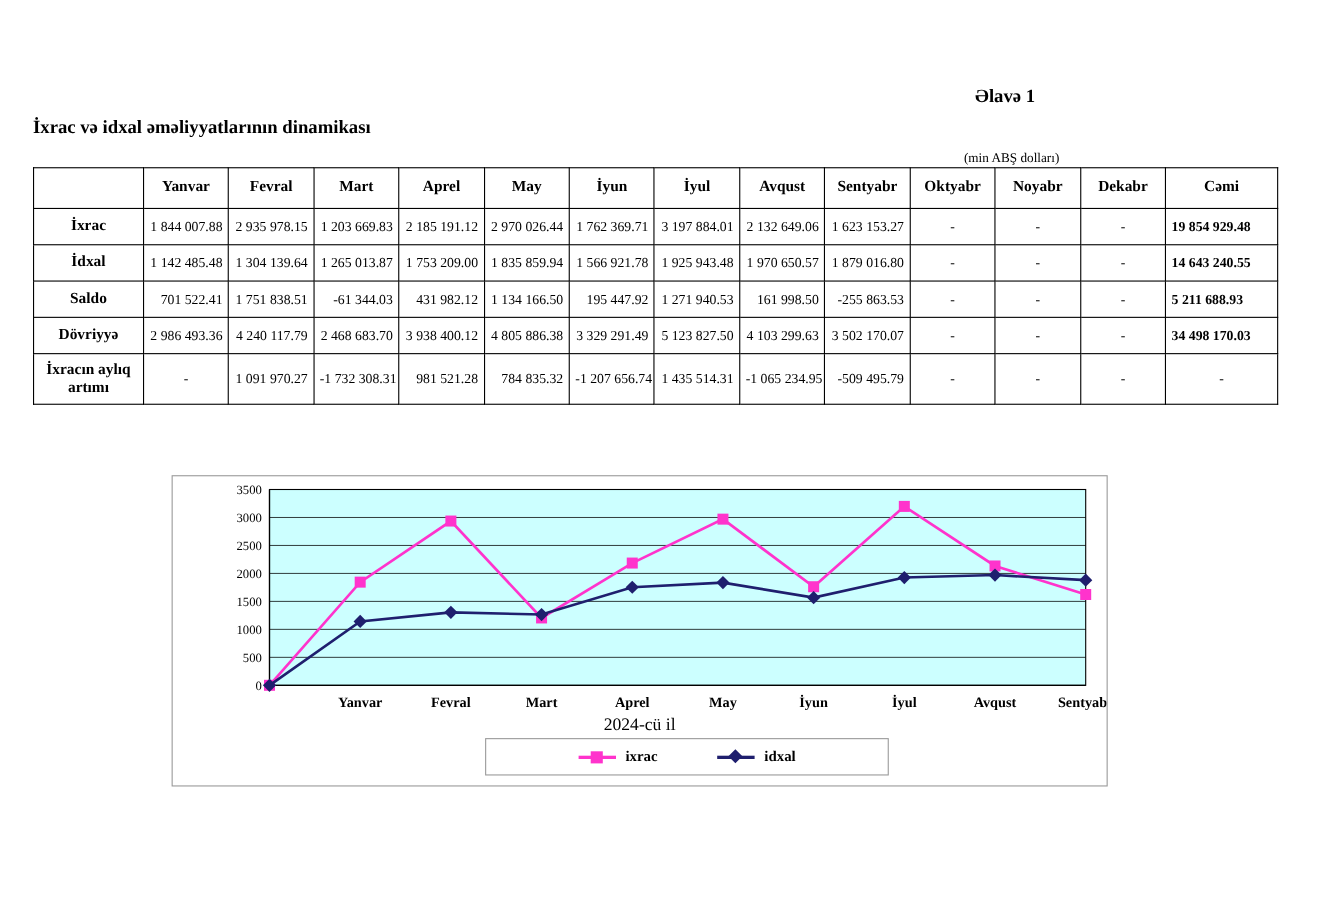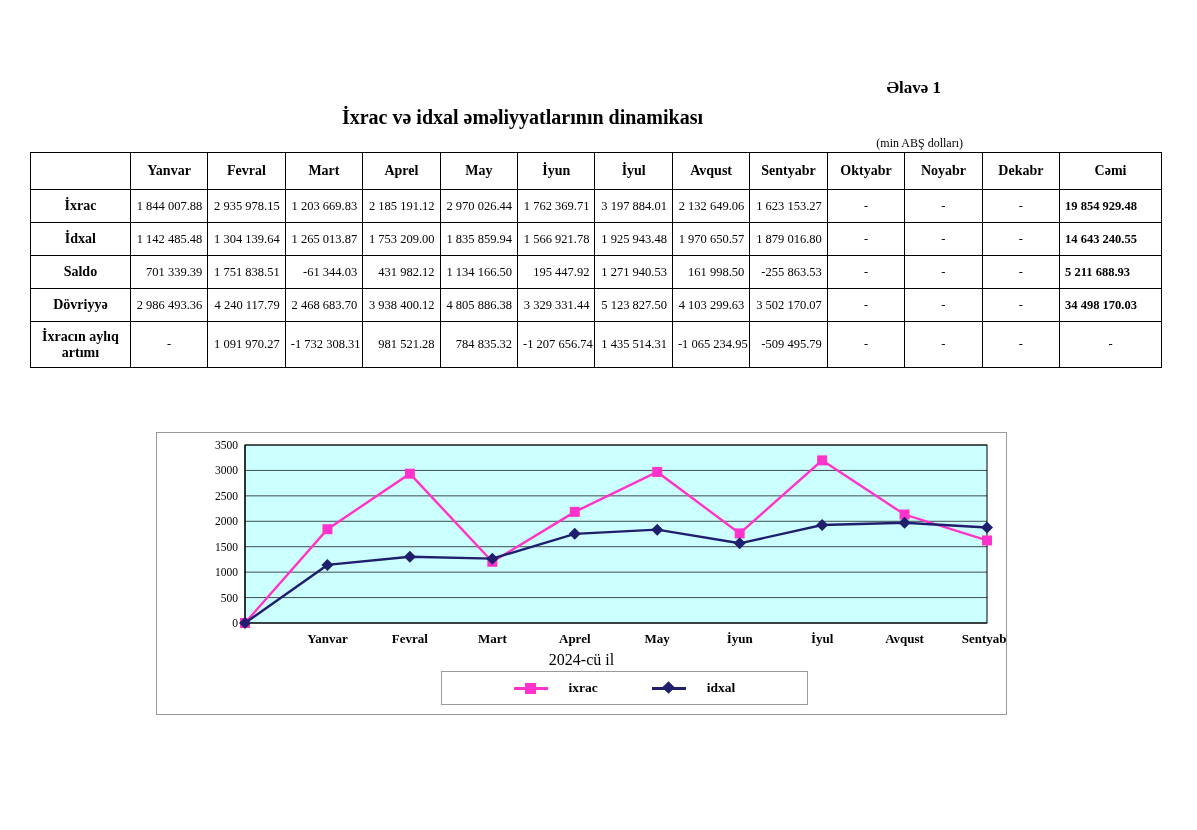--- a/index.html
+++ b/index.html
@@ -26,24 +26,23 @@
     top: 78px;
     font-family: "Liberation Serif", serif;
     font-size: 17px;
     font-weight: bold;
   }
   .doc-title {
     position: absolute;
     left: 0;
     right: 0;
     top: 106px;
-    text-align: center;
-    font-size: 20px;
-    font-weight: bold;
-    padding-left: 46px;
+    font-size: 17px;
+    font-weight: bold;
+    padding-left: 30px;
   }
   .units-note {
     position: absolute;
     right: 36px;
     top: 136px;
     font-size: 12px;
   }
 
   
   table.data-table {
@@ -139,21 +138,21 @@
     border: 1px solid #9a9a9a;
     background: #ffffff;
     display: flex;
     align-items: center;
     justify-content: center;
     gap: 54px;
   }
   .legend-entry {
     display: flex;
     align-items: center;
-    gap: 21px;
+    gap: 9px;
     font-size: 13.5px;
     font-weight: bold;
   }
   .legend-swatch {
     display: inline-block;
     width: 34px;
     height: 3px;
     position: relative;
   }
   .legend-swatch::after {
@@ -253,42 +252,42 @@
           <td class="num">1 925 943.48</td>
           <td class="num">1 970 650.57</td>
           <td class="num">1 879 016.80</td>
           <td class="dash">-</td>
           <td class="dash">-</td>
           <td class="dash">-</td>
           <td class="total">14 643 240.55</td>
         </tr>
         <tr>
           <th class="row-head">Saldo</th>
-          <td class="num">701 339.39</td>
+          <td class="num">701 522.41</td>
           <td class="num">1 751 838.51</td>
           <td class="num">-61 344.03</td>
           <td class="num">431 982.12</td>
           <td class="num">1 134 166.50</td>
           <td class="num">195 447.92</td>
           <td class="num">1 271 940.53</td>
           <td class="num">161 998.50</td>
           <td class="num">-255 863.53</td>
           <td class="dash">-</td>
           <td class="dash">-</td>
           <td class="dash">-</td>
           <td class="total">5 211 688.93</td>
         </tr>
         <tr>
           <th class="row-head">Dövriyyə</th>
           <td class="num">2 986 493.36</td>
           <td class="num">4 240 117.79</td>
           <td class="num">2 468 683.70</td>
           <td class="num">3 938 400.12</td>
           <td class="num">4 805 886.38</td>
-          <td class="num">3 329 331.44</td>
+          <td class="num">3 329 291.49</td>
           <td class="num">5 123 827.50</td>
           <td class="num">4 103 299.63</td>
           <td class="num">3 502 170.07</td>
           <td class="dash">-</td>
           <td class="dash">-</td>
           <td class="dash">-</td>
           <td class="total">34 498 170.03</td>
         </tr>
         <tr class="tall">
           <th class="row-head">İxracın aylıq artımı</th>

